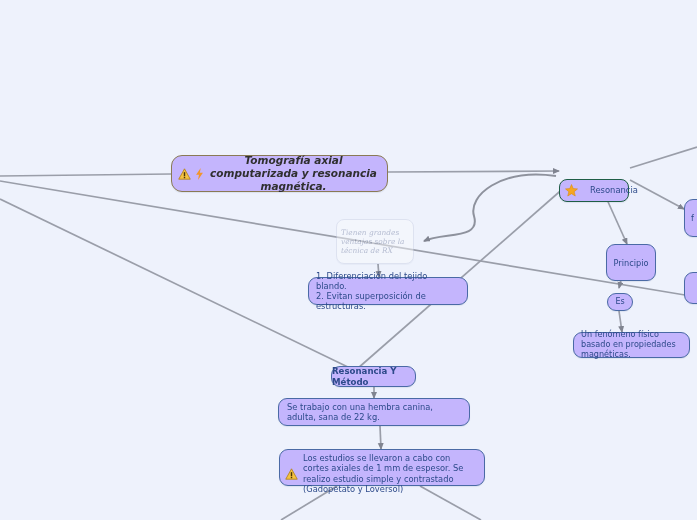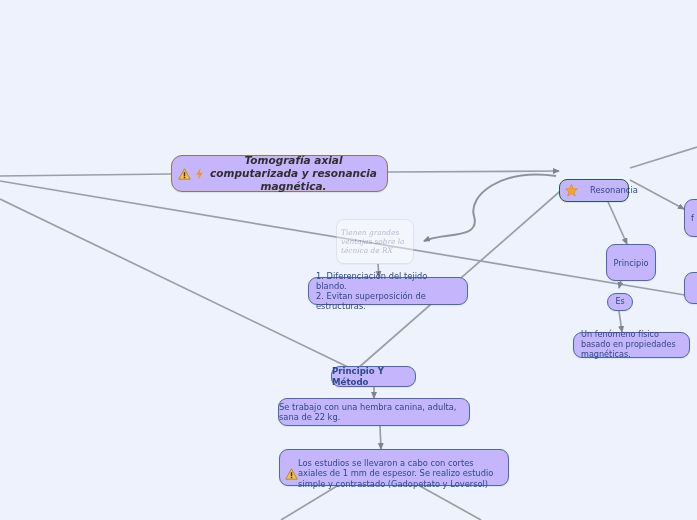--- a/index.html
+++ b/index.html
@@ -82,27 +82,28 @@
   .n-mm {
     left: 331px; top: 366px;
     width: 85px; height: 21px;
     justify-content: center;
     font-size: 8.6px;
     font-weight: bold;
   }
   .n-hembra {
     left: 278px; top: 398px;
     width: 192px; height: 28px;
-    padding: 0 0;
+    padding: 0 8px;
     font-size: 8.3px;
   }
   .n-estudios {
     left: 279px; top: 449px;
-    width: 230px; height: 37px;
+    width: 206px; height: 37px;
     padding: 12px 7px 0 5px;
+    gap: 5px;
     font-size: 8.3px;
   }
   
   .n-reso {
     left: 559px; top: 161px;
     width: 70px; height: 23px;
     border: 1.8px solid #1f5e46;
     border-radius: 8px;
     padding: 0 6px 0 5px;
     gap: 12px;
@@ -211,21 +212,21 @@
   </div>
 
   <div class="node n-list">
     <span class="txt">
       <span>1. Diferenciación del tejido blando.</span><br>
       <span>2. Evitan superposición de estructuras.</span>
     </span>
   </div>
 
   <div class="node n-mm">
-    <span class="txt">Principio Y Método</span>
+    <span class="txt">Resonancia Y Método</span>
   </div>
 
   <div class="node n-hembra">
     <span class="txt">Se trabajo con una hembra canina, adulta, sana de 22 kg.</span>
   </div>
 
   <div class="node n-estudios">
     <span class="ico warn-tri">
       <svg viewBox="0 0 16 15" width="13" height="12">
         <path d="M8 1 L15.2 14 L0.8 14 Z" fill="#f5c242" stroke="#b07d12" stroke-width="1"></path>

